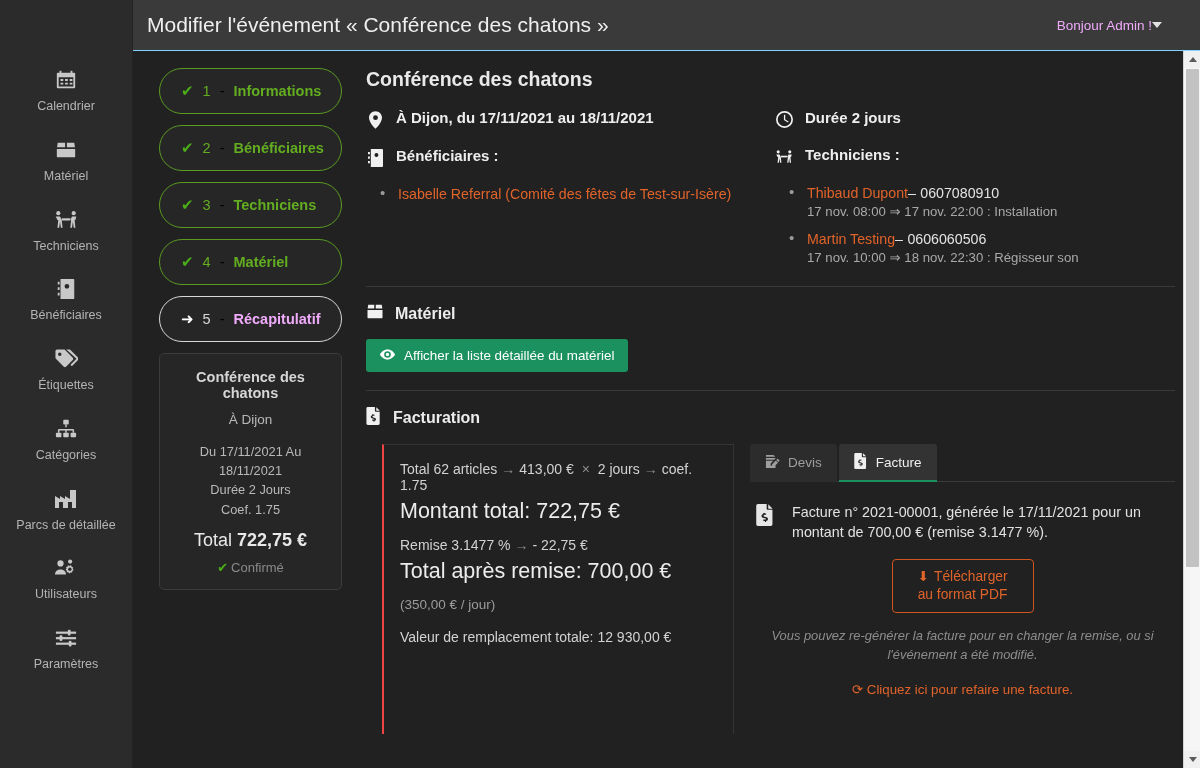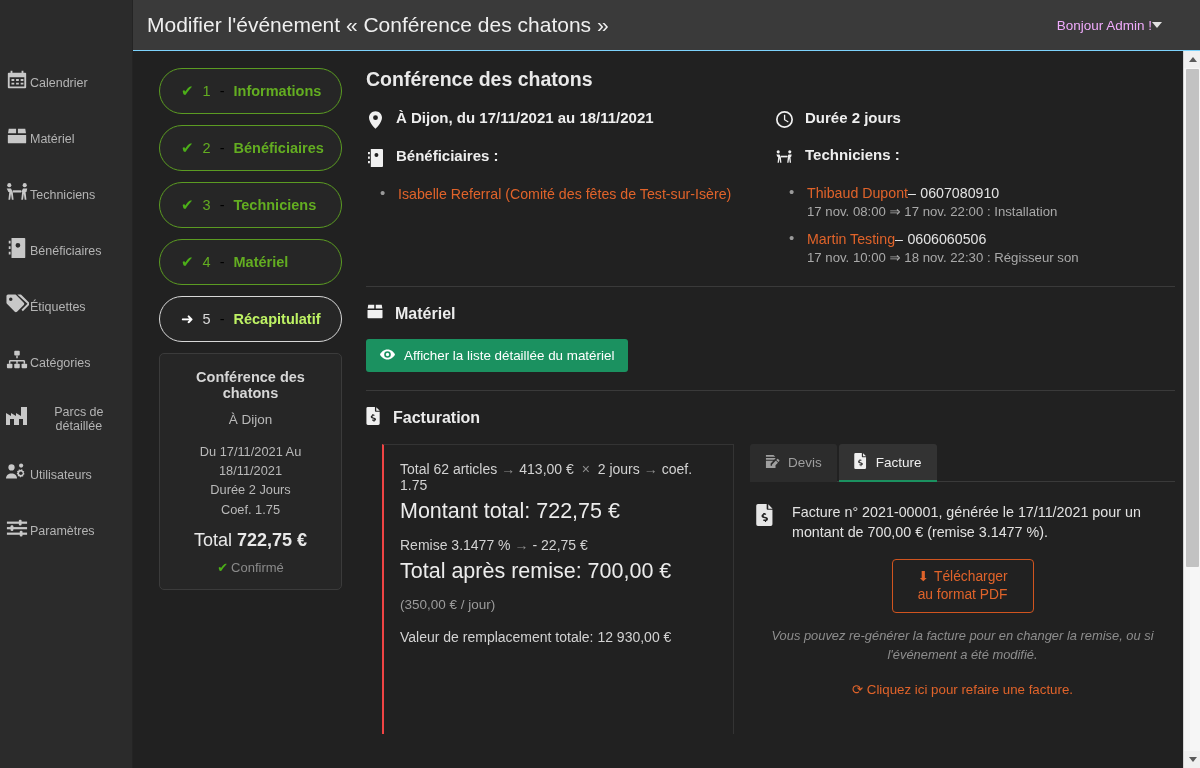--- a/index.html
+++ b/index.html
@@ -21,21 +21,21 @@
     border-right: 1px solid #242424;
   }
   .sidebar-logo {
     height: 50px; width: 100%;
     display: flex; align-items: center; justify-content: center;
     color: #3a3a3a; font-size: 11px; letter-spacing: .5px;
     overflow: hidden;
   }
   .nav { width: 100%; padding-top: 5px; }
   .nav-item {
-    display: flex; flex-direction: row; align-items: center;
+    display: flex; flex-direction: column; align-items: center;
     padding: 12px 4px 11px 4px;
     text-decoration: none;
     cursor: pointer;
   }
   .nav-item .ico {
     width: 26px; height: 26px;
     display: flex; align-items: center; justify-content: center;
     margin-bottom: 7px;
   }
   .nav-item .ico svg { fill: #c8c8c8; }
@@ -84,21 +84,21 @@
     font-size: 14.5px;
     background: #262626;
     cursor: pointer;
   }
   .step.done { border: 1px solid #5b9b22; }
   .step.done .step-num { color: #63ad21; }
   .step.done .step-label { color: #63ad21; font-weight: bold; }
   .step.done .step-ico { color: #4caf18; font-size: 15px; }
   .step.active { border: 1px solid #d8d8d8; }
   .step.active .step-num { color: #d9d9d9; }
-  .step.active .step-label { color: #bef264; font-weight: bold; }
+  .step.active .step-label { color: #f0abfc; font-weight: bold; }
   .step.active .step-ico { color: #ffffff; font-size: 15px; }
   .step-sep { color: inherit; }
 
   .summary-card {
     border: 1px solid #3b3b3b; border-radius: 5px;
     background: #262626;
     padding: 15px 10px 14px 10px;
     text-align: center;
     margin-top: 5px;
   }

